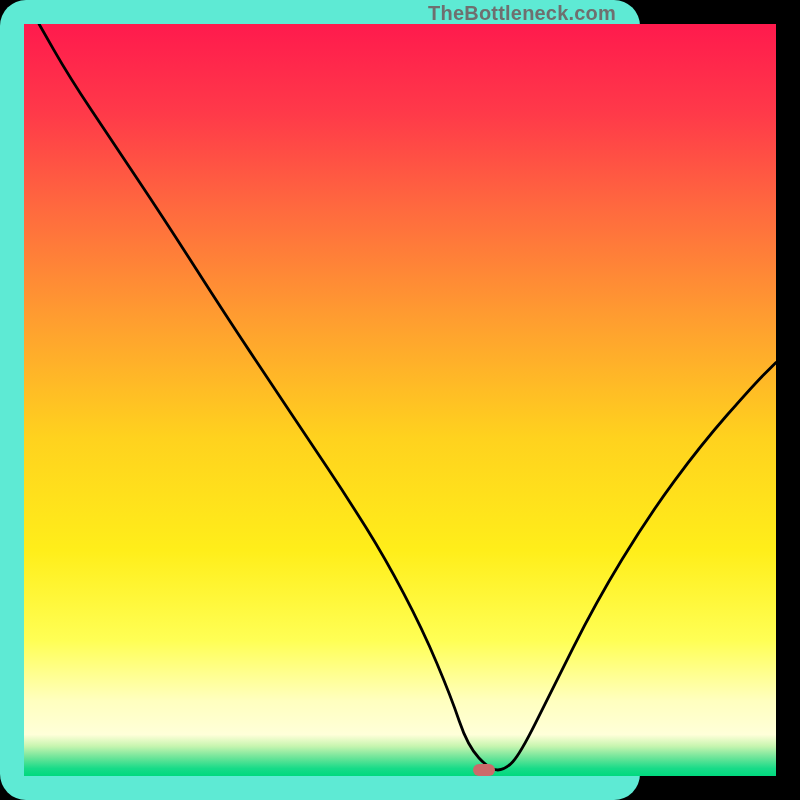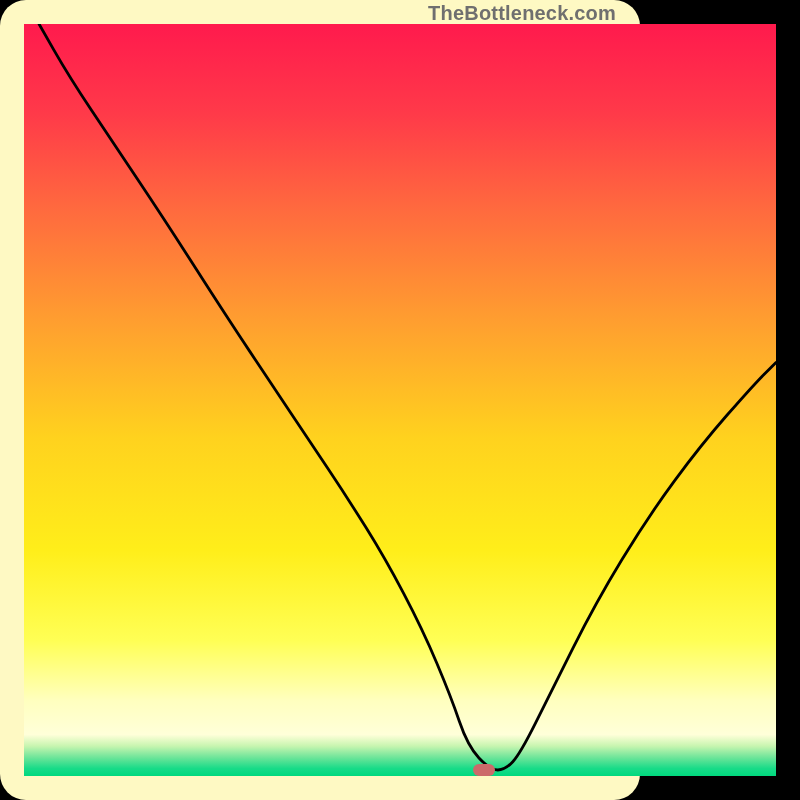--- a/index.html
+++ b/index.html
@@ -7,21 +7,21 @@
     padding: 0;
     width: 800px;
     height: 800px;
     background: #000;
     overflow: hidden;
   }
   .chart-container {
     position: relative;
     width: 640px;
     height: 800px;
-    background: #fef9c3;
+    background: #5eead4;
     border-radius: 26px;
   }
   .plot-area {
     position: absolute;
     left: 24px;
     top: 24px;
     width: 752px;
     height: 752px;
   }
   .plot-area svg {

